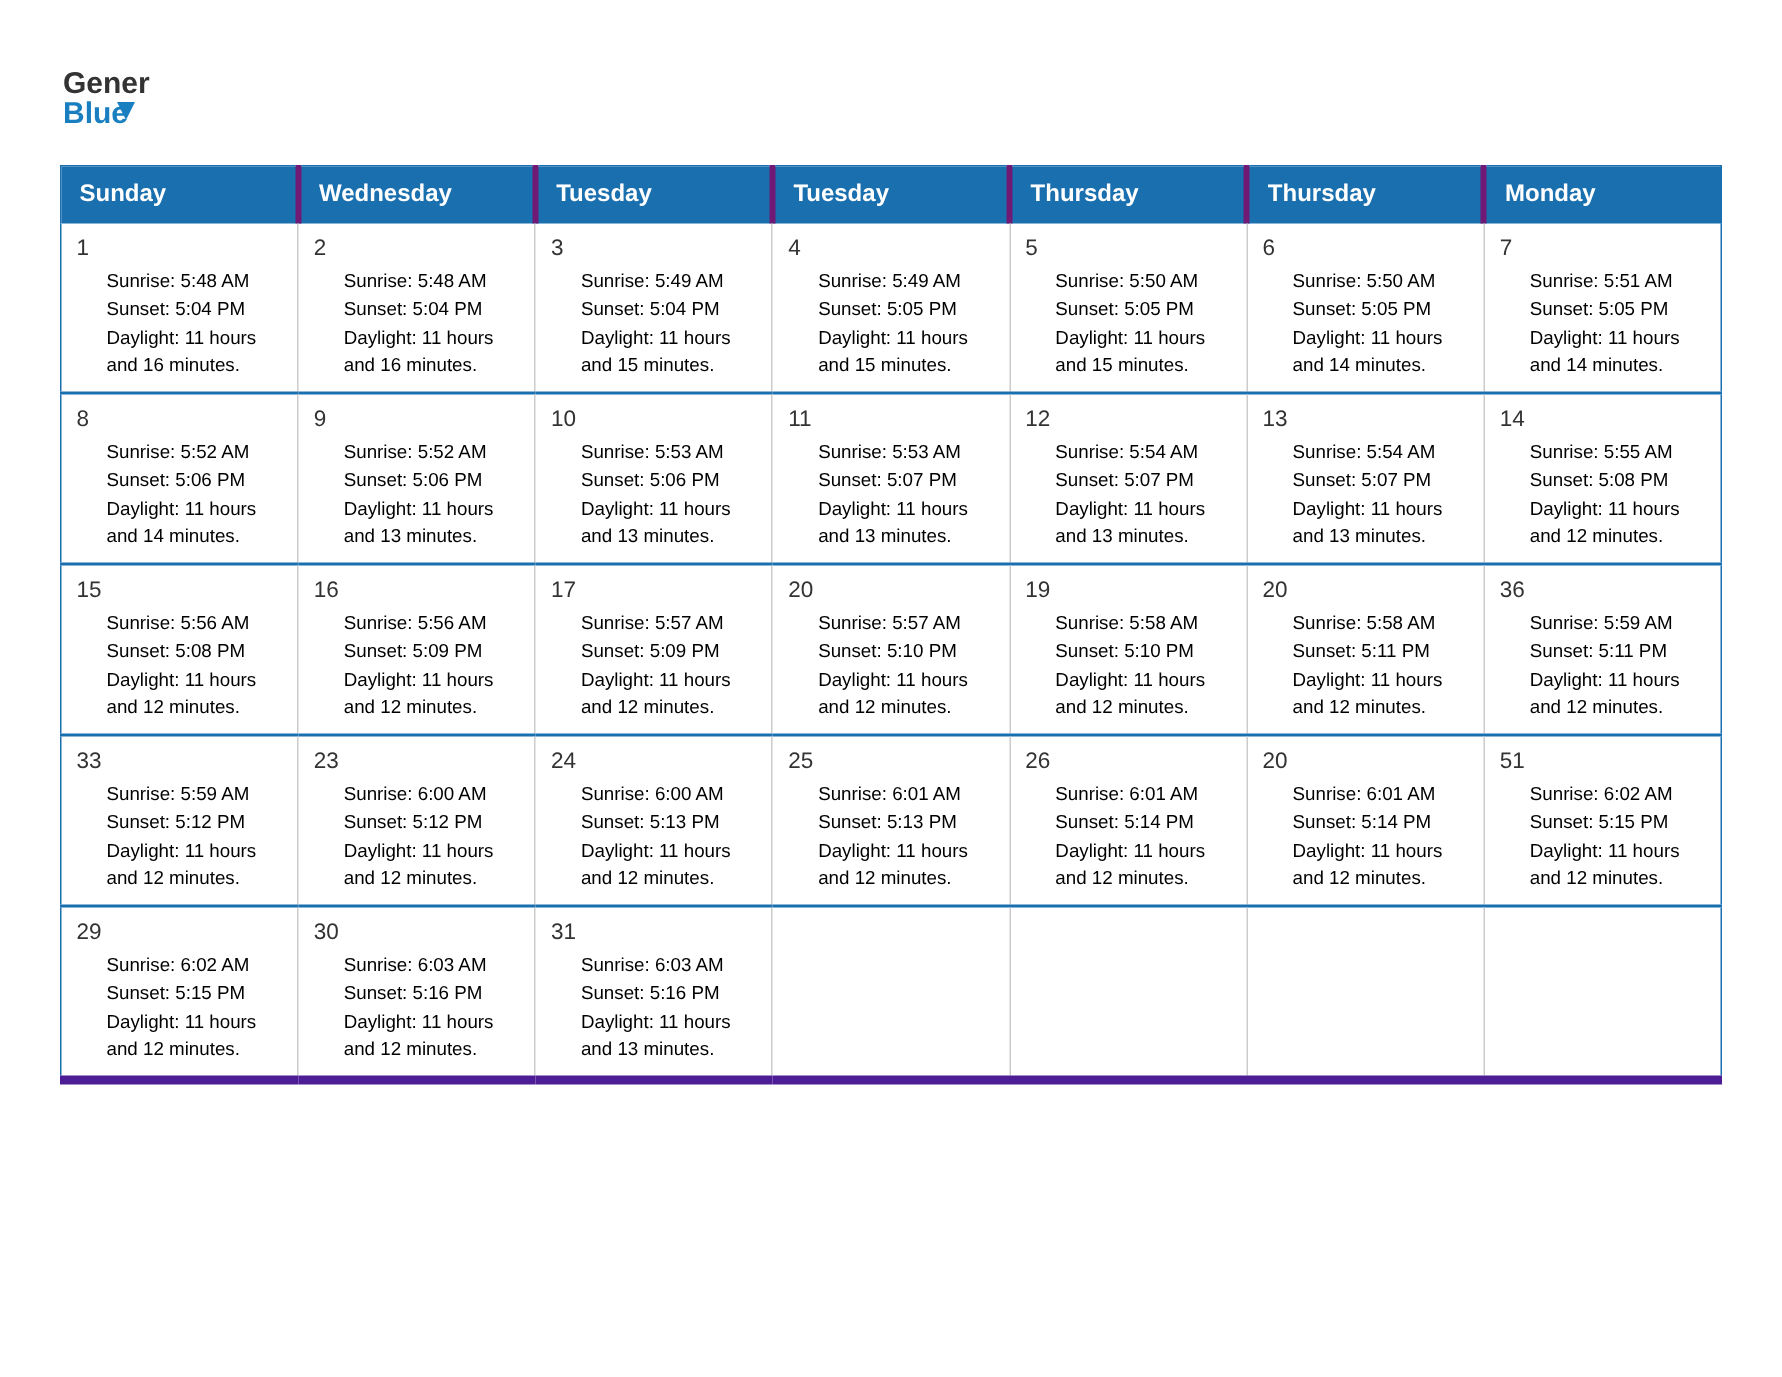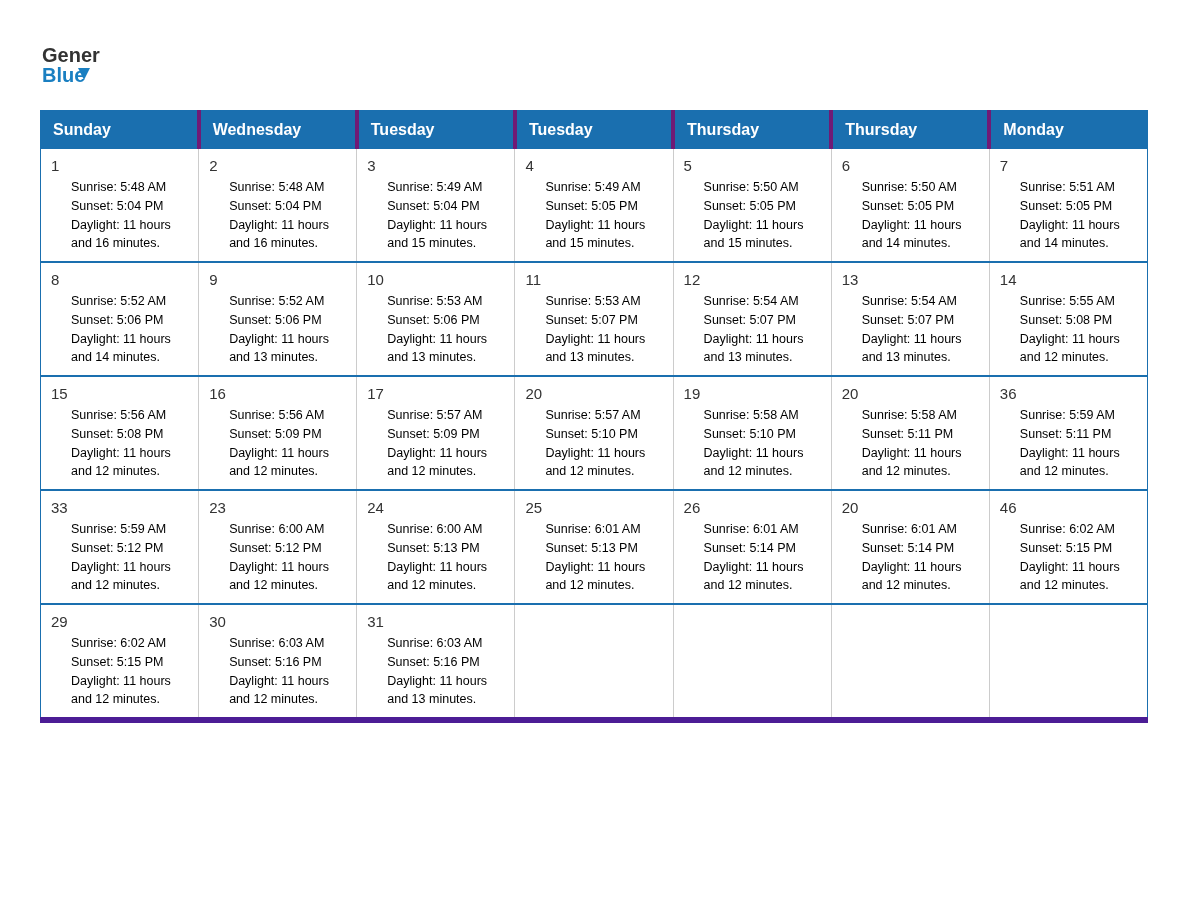--- a/index.html
+++ b/index.html
@@ -223,21 +223,21 @@
         </td>
         <td>
           <span class="day-number">26</span>
 <div class="day-info">Sunrise: 6:01 AM<br>Sunset: 5:14 PM<br>Daylight: 11 hours and 12 minutes.</div>
         </td>
         <td>
           <span class="day-number">20</span>
 <div class="day-info">Sunrise: 6:01 AM<br>Sunset: 5:14 PM<br>Daylight: 11 hours and 12 minutes.</div>
         </td>
         <td>
-          <span class="day-number">46</span>
+          <span class="day-number">51</span>
 <div class="day-info">Sunrise: 6:02 AM<br>Sunset: 5:15 PM<br>Daylight: 11 hours and 12 minutes.</div>
         </td>
       </tr>
       <tr>
         <td>
           <span class="day-number">29</span>
 <div class="day-info">Sunrise: 6:02 AM<br>Sunset: 5:15 PM<br>Daylight: 11 hours and 12 minutes.</div>
         </td>
         <td>
           <span class="day-number">30</span>

